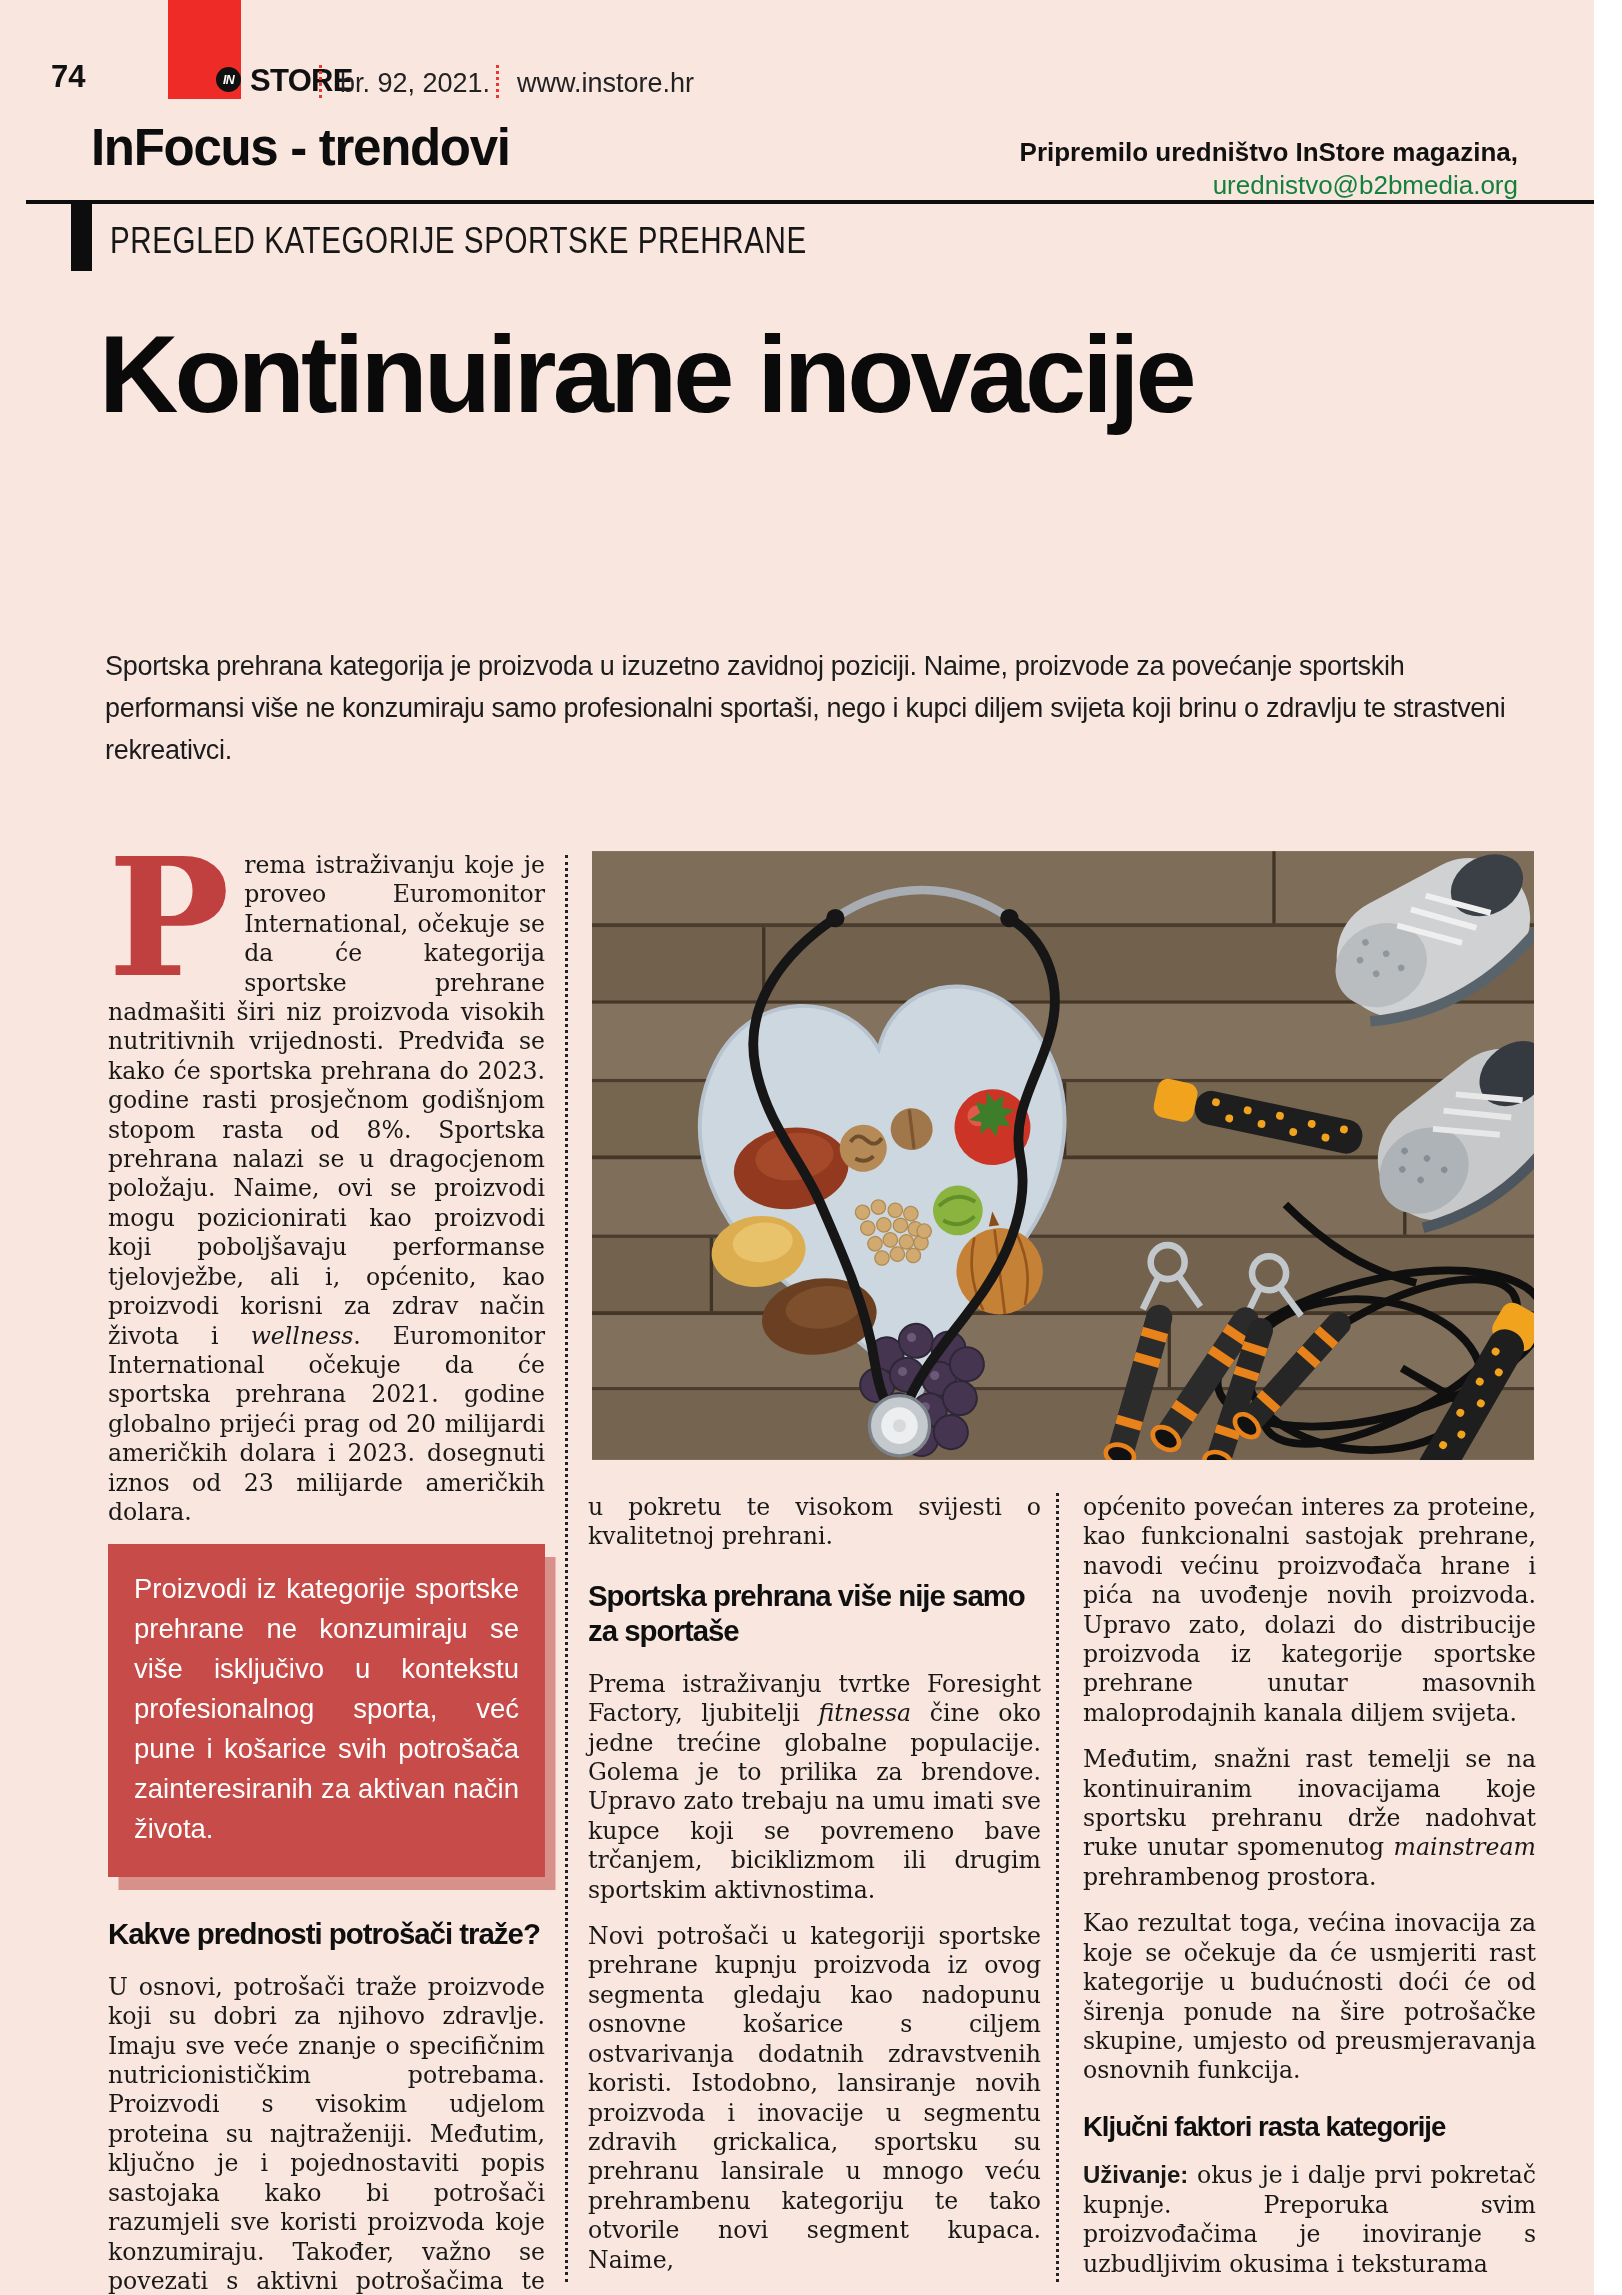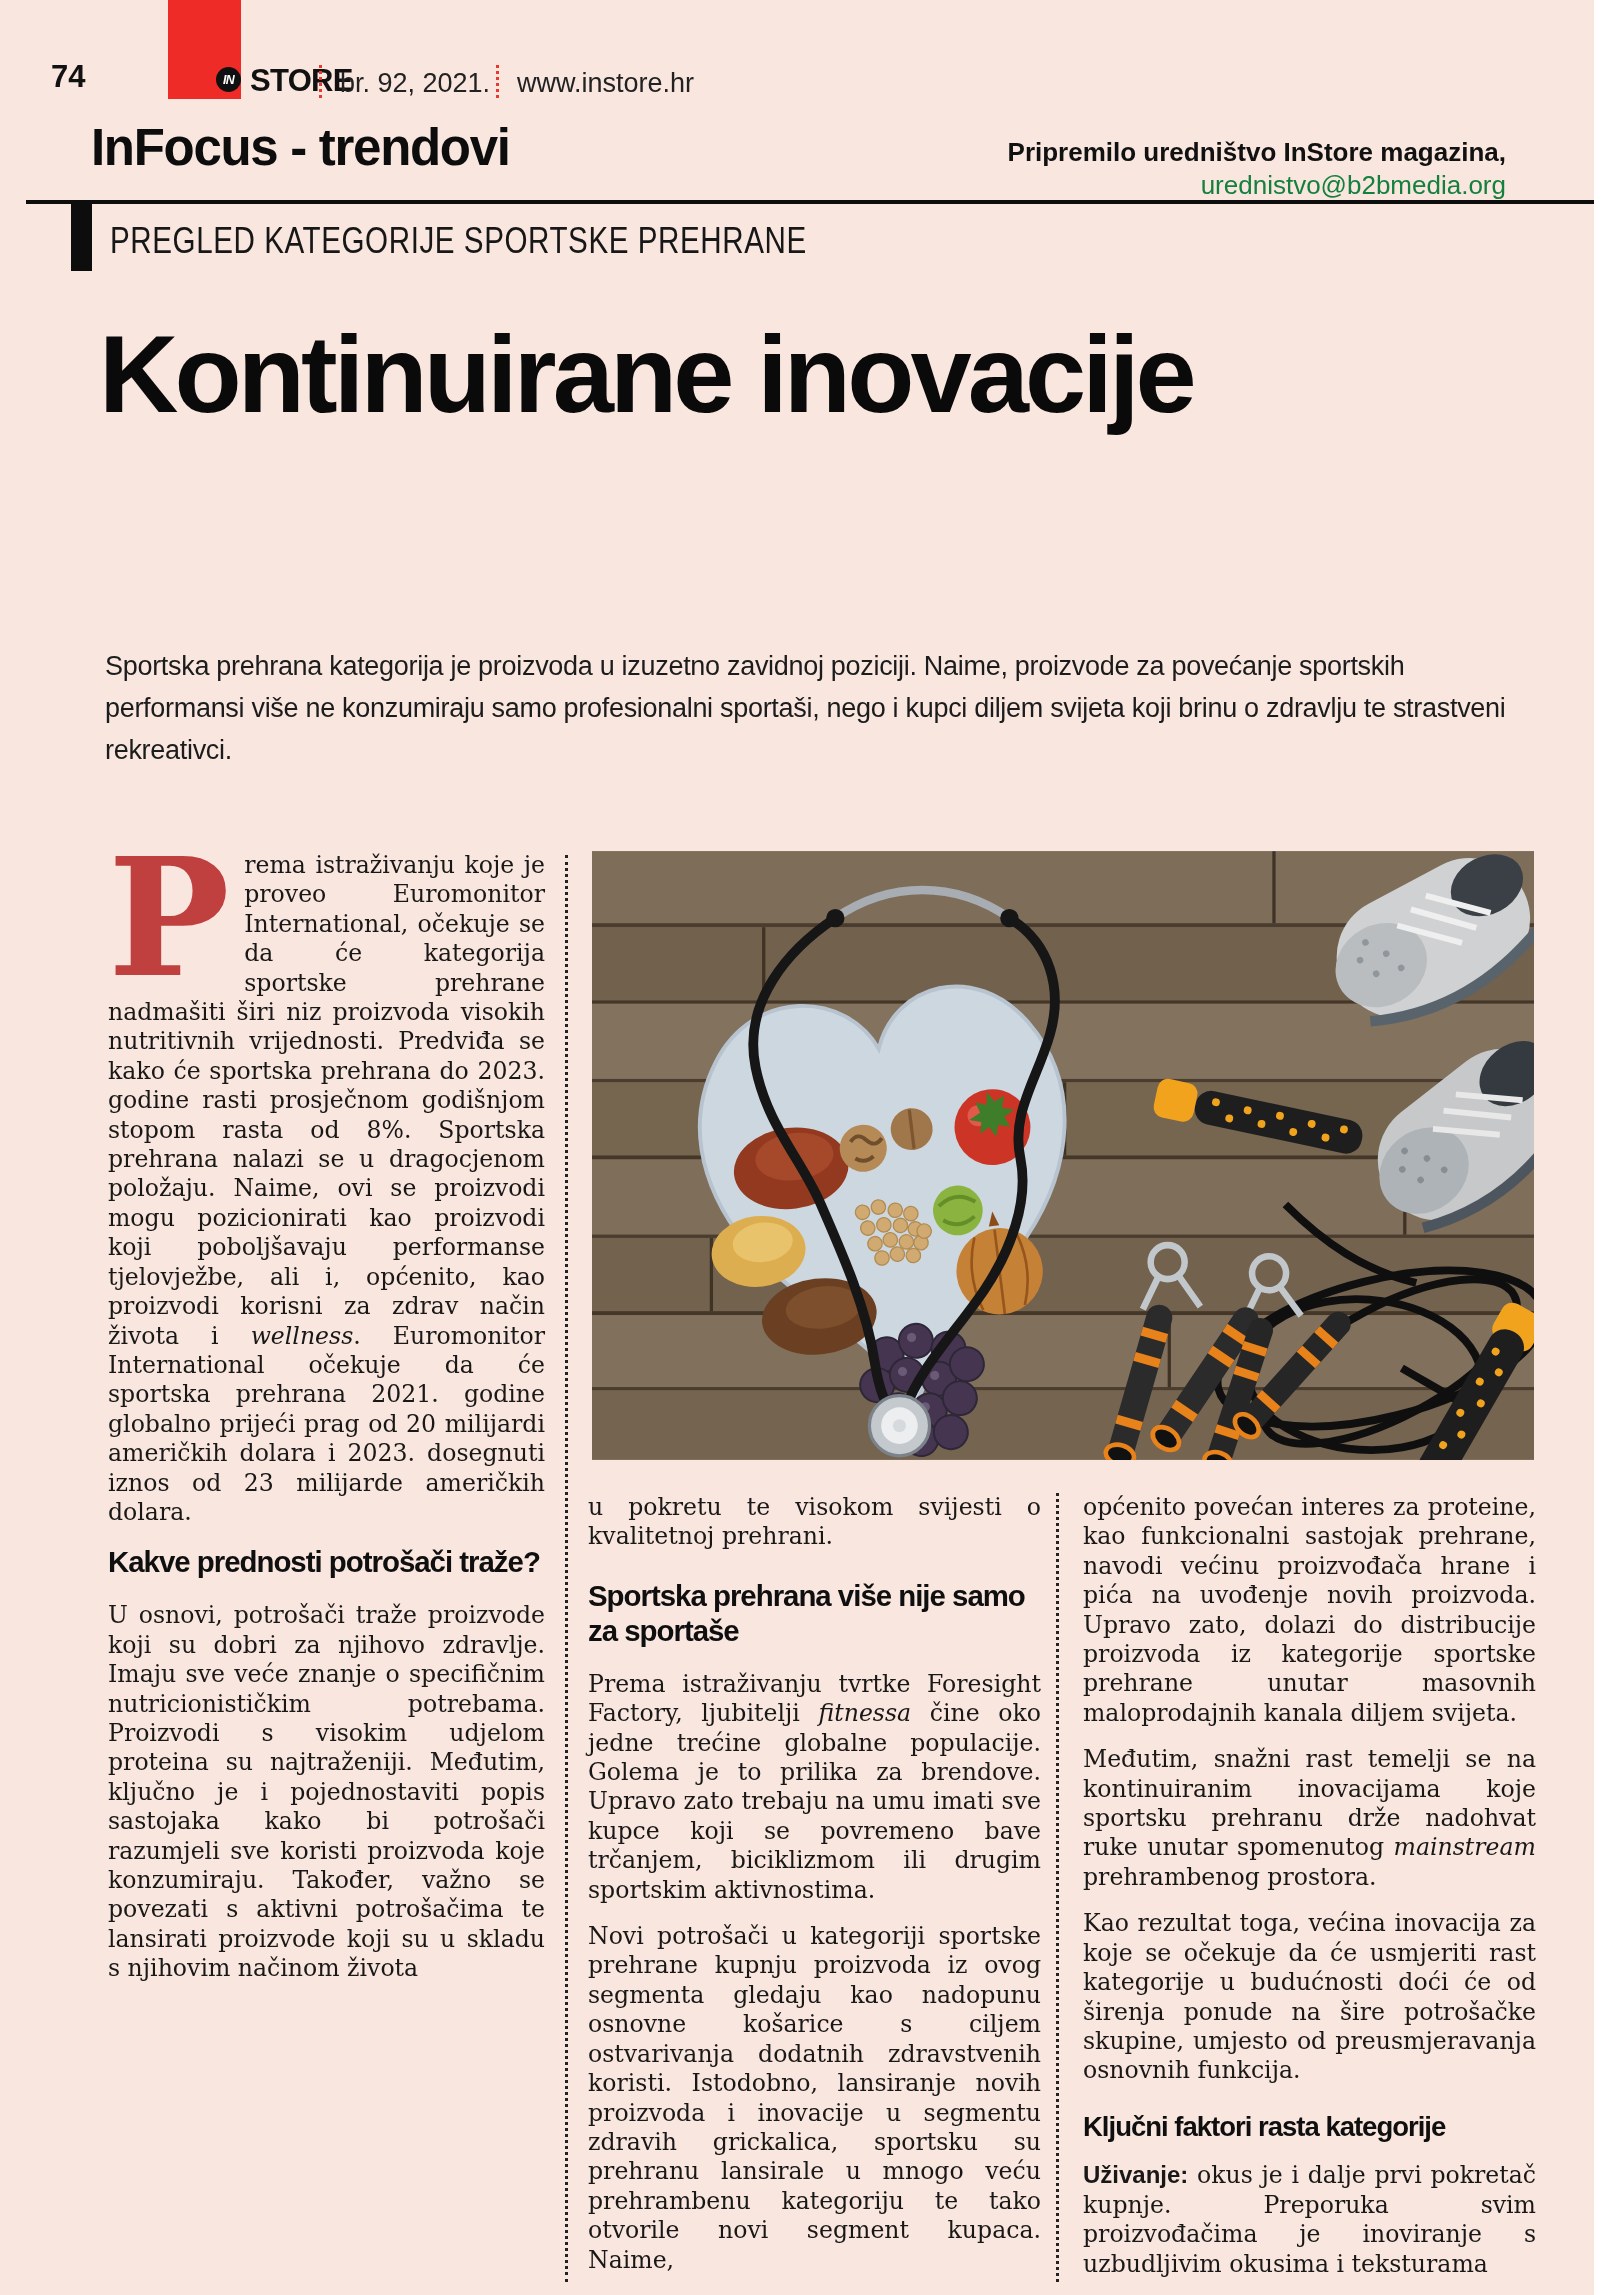--- a/index.html
+++ b/index.html
@@ -9,21 +9,21 @@
   .pageno{position:absolute;left:51px;top:59px;font-size:31px;font-weight:bold;color:#111;}
   .redblock{position:absolute;left:168px;top:0;width:73px;height:99px;background:#ee2b26;}
   .incircle{position:absolute;left:216px;top:67px;width:25px;height:25px;border-radius:50%;
             background:#101010;color:#fff;font-size:12.4px;font-weight:bold;
             display:flex;align-items:center;justify-content:center;letter-spacing:-0.7px;font-style:italic;}
   .storetxt{position:absolute;left:250px;top:63px;font-size:31px;font-weight:bold;color:#111;letter-spacing:-0.7px;}
   .mast-sep{position:absolute;top:65px;height:33px;border-left:3.3px dotted #e8392f;}
   .issue{position:absolute;left:340px;top:68px;font-size:27px;color:#222;}
   .site{position:absolute;left:517px;top:68px;font-size:27px;color:#222;}
   .section-head{position:absolute;left:91px;top:118px;font-size:51px;font-weight:bold;color:#0d0d0d;letter-spacing:-1.3px;}
-  .credit{position:absolute;right:88px;top:136px;text-align:right;line-height:33px;}
+  .credit{position:absolute;right:76px;top:136px;text-align:right;line-height:33px;}
   .credit .b{font-size:26px;font-weight:bold;color:#111;display:block;}
   .credit .e{font-size:26px;color:#15803d;display:block;}
   .toprule{position:absolute;left:26px;top:200px;width:1570px;height:3.9px;background:#0d0d0d;}
   .kickbar{position:absolute;left:71px;top:200px;width:21px;height:71px;background:#0d0d0d;}
   .kicker{position:absolute;left:110px;top:220px;font-size:37px;color:#171717;
           transform:scaleX(0.8);transform-origin:left center;white-space:nowrap;letter-spacing:0.7px;}
   
   .headline{position:absolute;left:99px;top:308px;font-size:110px;line-height:131px;
             font-weight:bold;color:#0a0a0a;letter-spacing:-3.9px;}
   .lede{position:absolute;left:105px;top:645px;width:1436px;font-size:27px;line-height:42px;
@@ -292,20 +292,21 @@
     </g>
   </svg>
 
   <div class="divider div1"></div>
   <div class="divider div2"></div>
 
   <div class="col col-left">
     <p>
       <span class="dropcap">P</span><span>rema istraživanju koje je proveo Euromonitor International, očekuje se da će kategorija sportske prehrane nadmašiti širi niz proizvoda visokih nutritivnih vrijednosti. Predviđa se kako će sportska prehrana do 2023. godine rasti prosječnom godišnjom stopom rasta od 8%. Sportska prehrana nalazi se u dragocjenom položaju. Naime, ovi se proizvodi mogu pozicionirati kao proizvodi koji poboljšavaju performanse tjelovježbe, ali i, općenito, kao proizvodi korisni za zdrav način života i </span><em>wellness</em><span>. Euromonitor International očekuje da će sportska prehrana 2021. godine globalno prijeći prag od 20 milijardi američkih dolara i 2023. dosegnuti iznos od 23 milijarde američkih dolara.</span>
     </p>
+    <div class="callout">Proizvodi iz kategorije sportske prehrane ne konzumiraju se više isključivo u kontekstu profesionalnog sporta, već pune i košarice svih potrošača zainteresiranih za aktivan način života.</div>
     <div class="colhead">Kakve prednosti potrošači traže?</div>
     <p>U osnovi, potrošači traže proizvode koji su dobri za njihovo zdravlje. Imaju sve veće znanje o specifičnim nutricionističkim potrebama. Proizvodi s visokim udjelom proteina su najtraženiji. Međutim, ključno je i pojednostaviti popis sastojaka kako bi potrošači razumjeli sve koristi proizvoda koje konzumiraju. Također, važno se povezati s aktivni potrošačima te lansirati proizvode koji su u skladu s njihovim načinom života</p>
   </div>
 
   <div class="col col-mid">
     <p>u pokretu te visokom svijesti o kvalitetnoj prehrani.</p>
     <div class="colhead" style="margin-top:26px">Sportska prehrana više nije samo za sportaše</div>
     <p>
       <span>Prema istraživanju tvrtke Foresight Factory, ljubitelji </span><em>fitnessa</em><span> čine oko jedne trećine globalne populacije. Golema je to prilika za brendove. Upravo zato trebaju na umu imati sve kupce koji se povremeno bave trčanjem, biciklizmom ili drugim sportskim aktivnostima.</span>
     </p>

